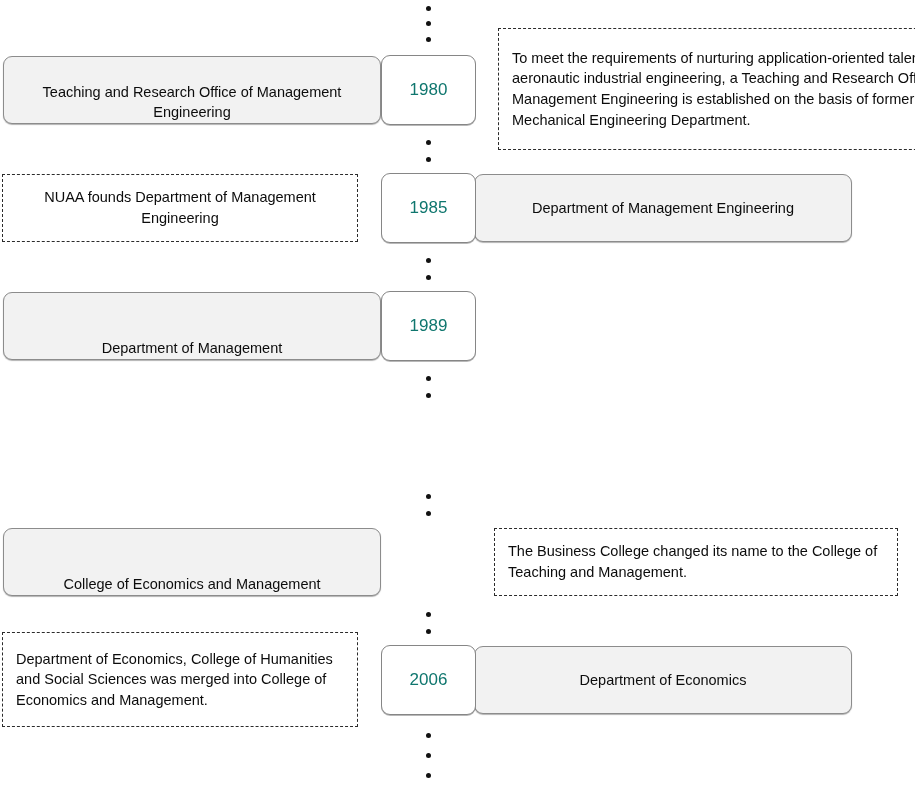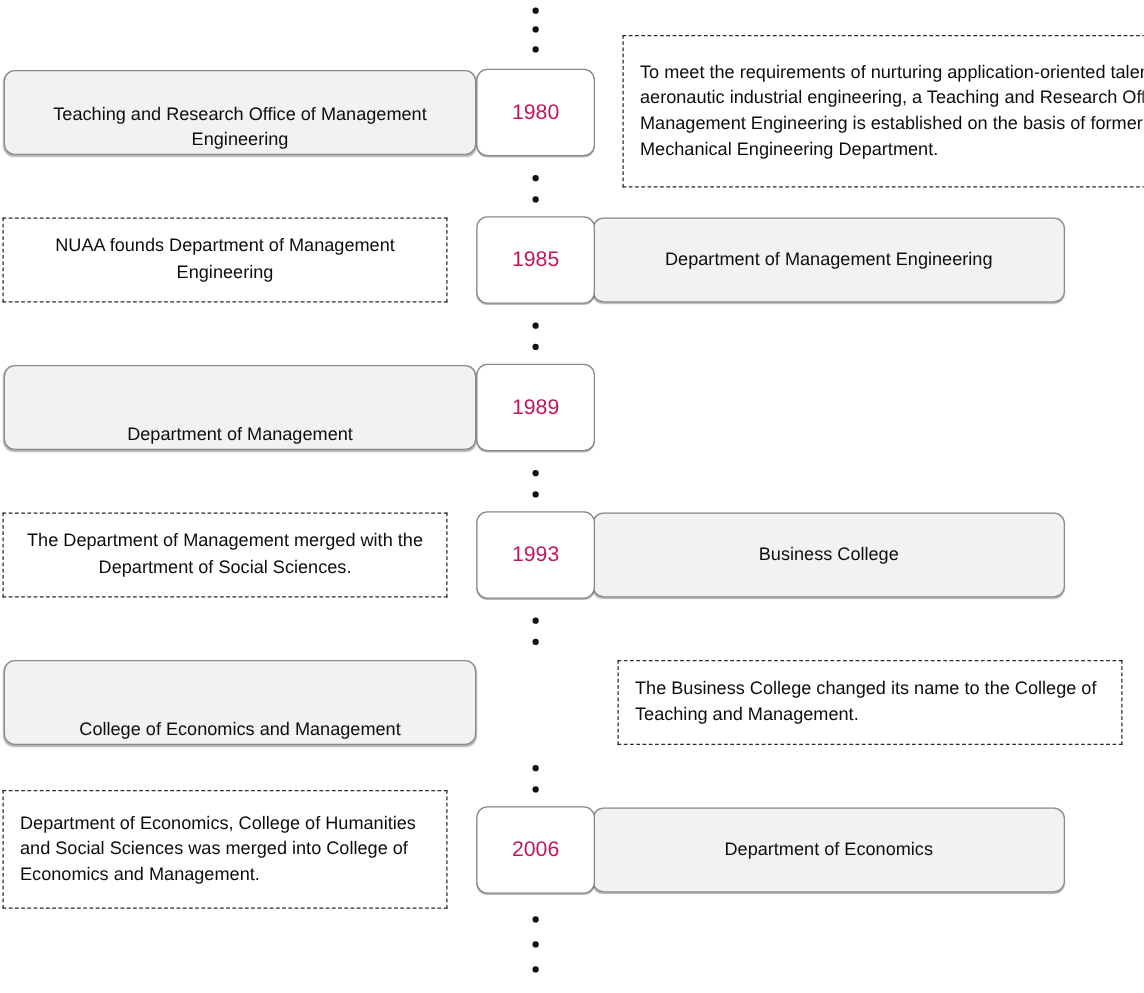--- a/index.html
+++ b/index.html
@@ -48,21 +48,21 @@
     width: 95px;
     height: 70px;
     box-sizing: border-box;
     background: #ffffff;
     border: 1px solid #868686;
     border-radius: 9px;
     display: flex;
     align-items: center;
     justify-content: center;
     font-size: 17px;
-    color: #be185d;
+    color: #0f766e;
     z-index: 3;
     box-shadow: 0 1px 0 rgba(0,0,0,0.28);
   }
 
   
   .side-box {
     position: absolute;
     top: 1px;
     height: 68px;
     box-sizing: border-box;
@@ -150,31 +150,20 @@
       <div class="bx-text">Department of Management</div>
     </div>
     <div class="year-box">
       <span>1989</span>
     </div>
   </div>
 
   <div class="spine-dot" style="top:376px"></div>
   <div class="spine-dot" style="top:393px"></div>
 
-  <div class="tl-row" style="top:409px">
-    <div class="side-box bx-dashed left-dashed txt-center">
-      <div class="bx-text">The Department of Management merged with the Department of Social Sciences.</div>
-    </div>
-    <div class="year-box">
-      <span>1993</span>
-    </div>
-    <div class="side-box bx-solid right-solid txt-center">
-      <div class="bx-text">Business College</div>
-    </div>
-  </div>
 
   <div class="spine-dot" style="top:494px"></div>
   <div class="spine-dot" style="top:511px"></div>
 
   <div class="tl-row" style="top:527px">
     <div class="side-box bx-solid left-solid txt-center">
       <div class="bx-text">College of Economics and Management</div>
     </div>
     <div class="side-box bx-dashed right-mid txt-left">
       <div class="bx-text">The Business College changed its name to the College of Teaching and Management.</div>

